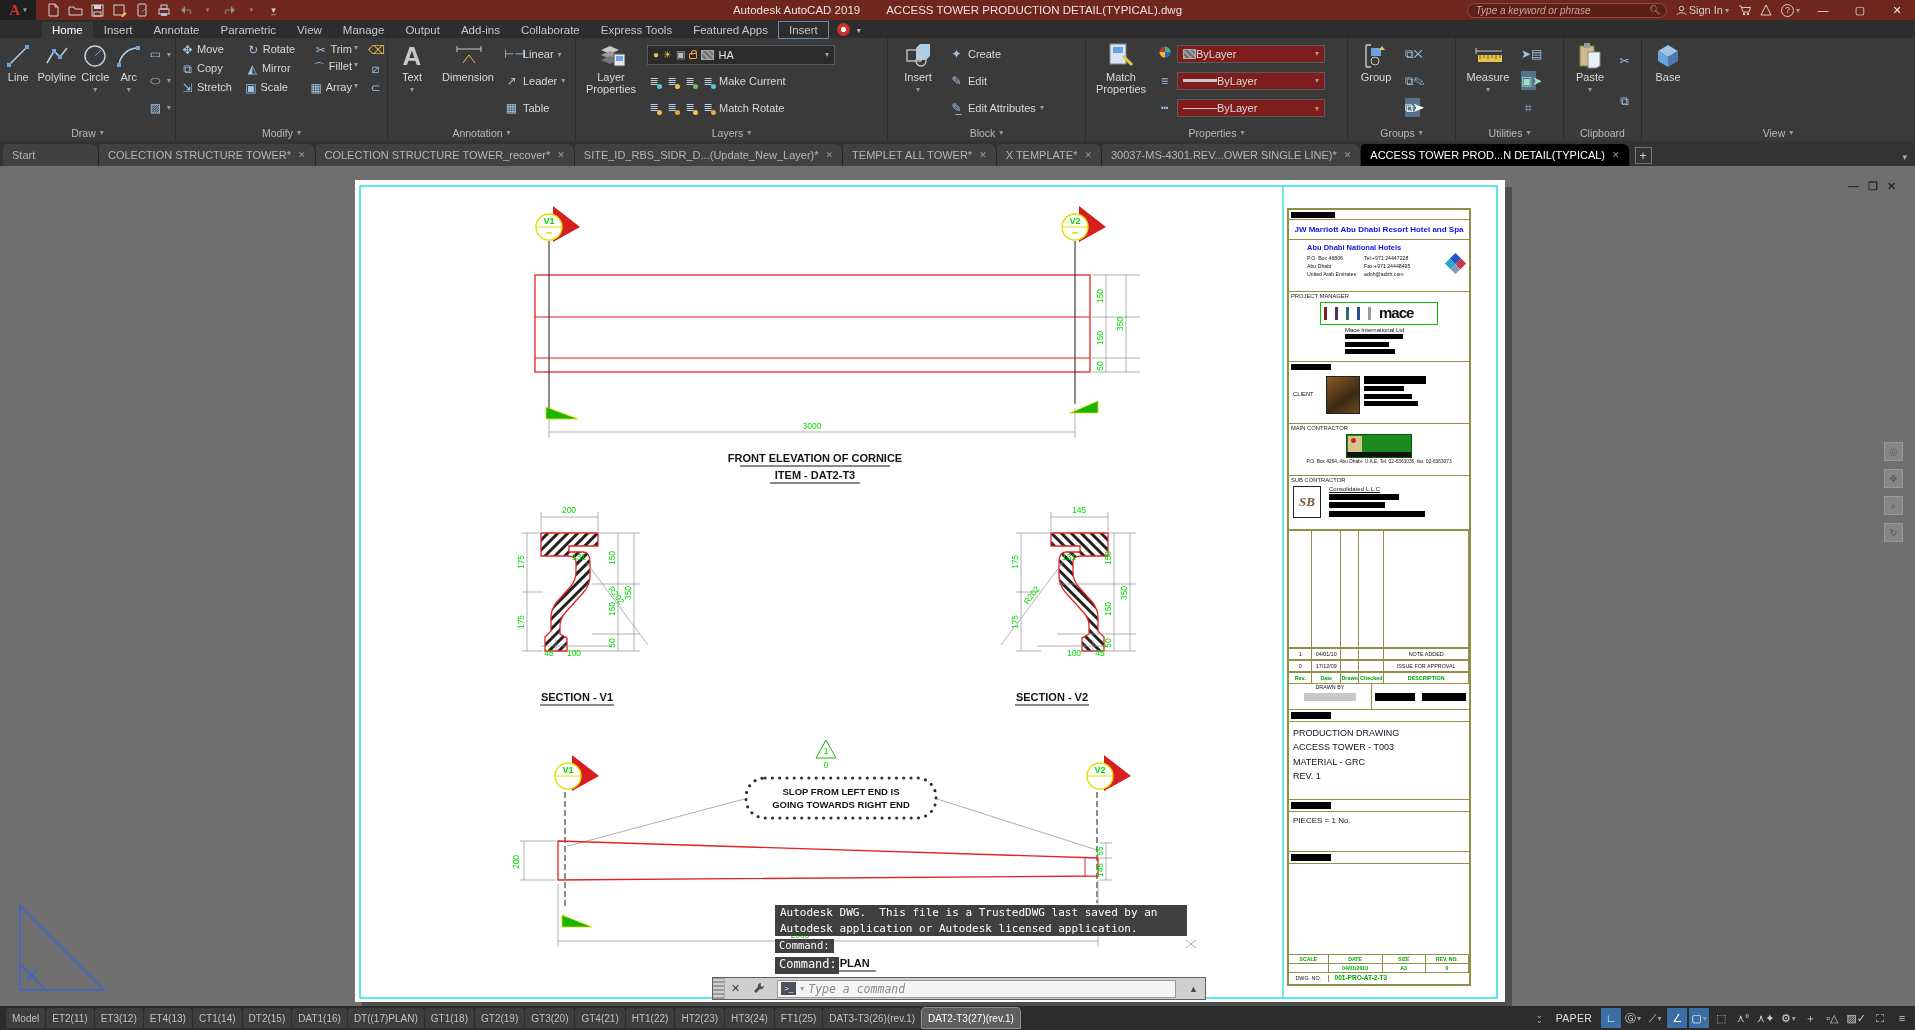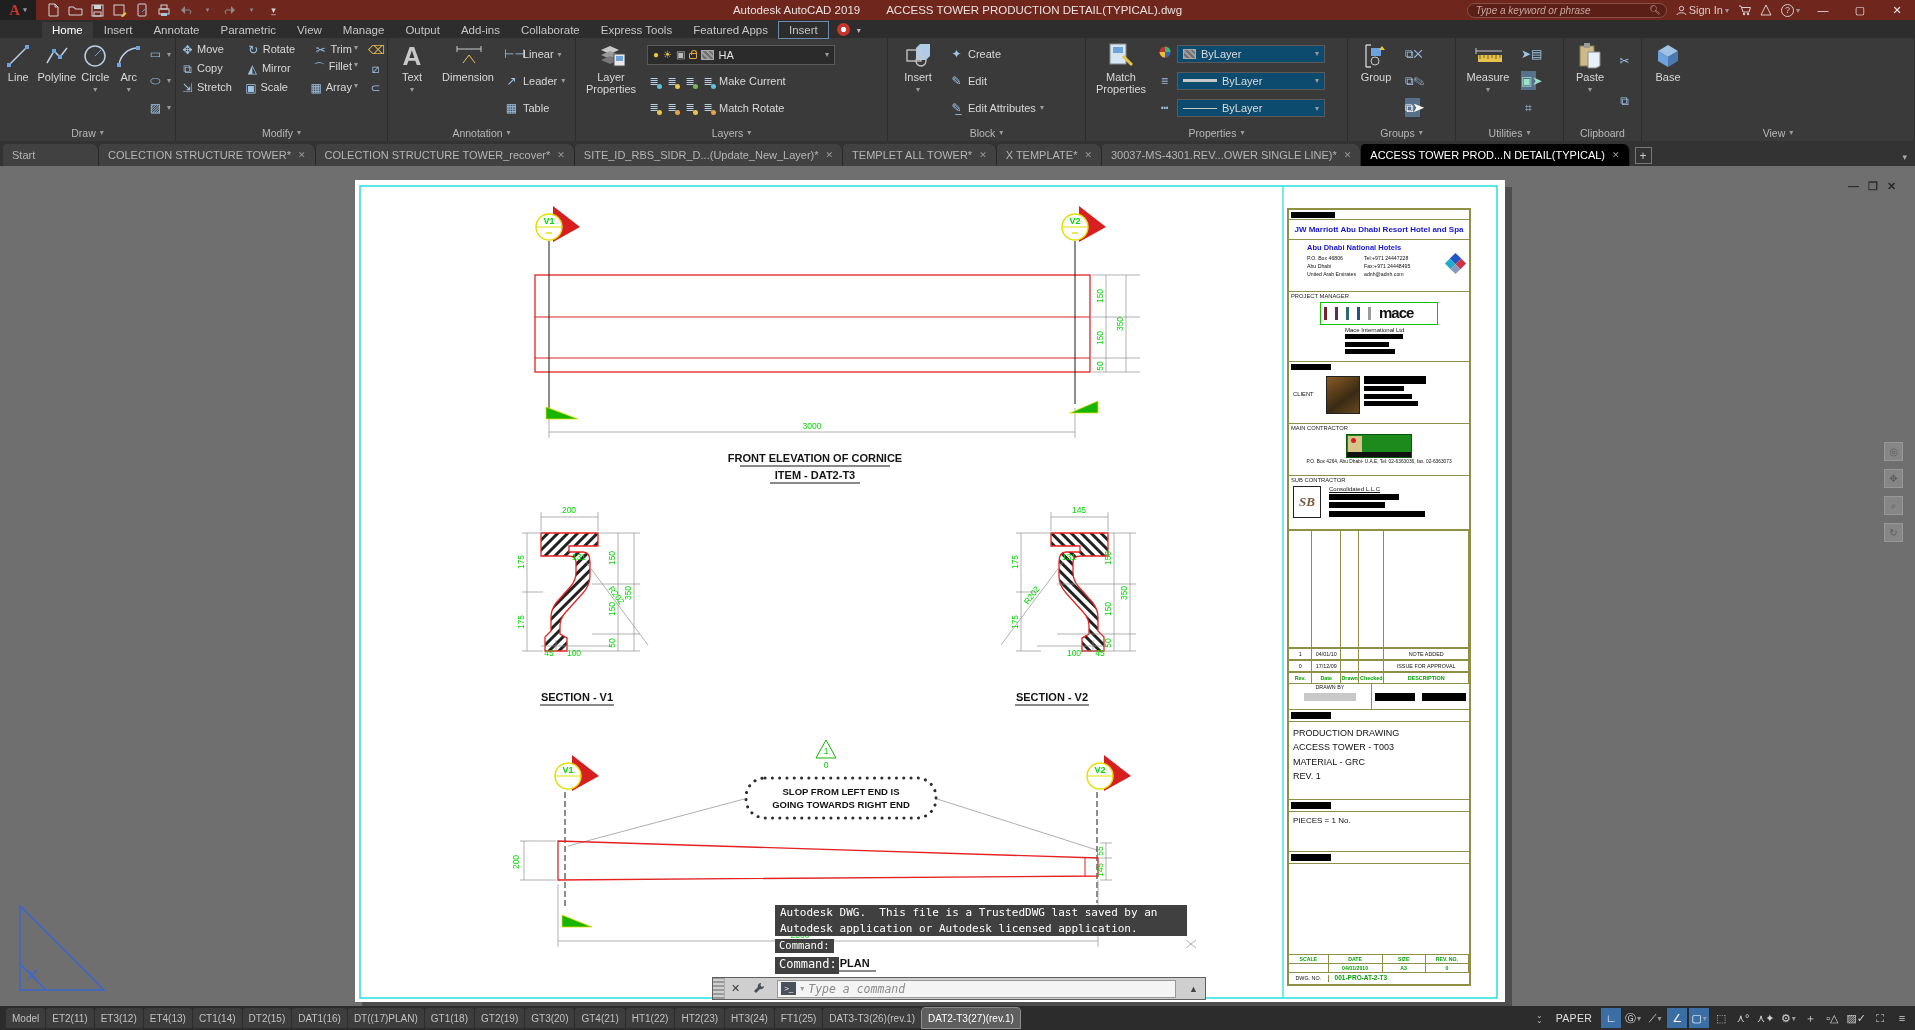--- a/index.html
+++ b/index.html
@@ -39,21 +39,21 @@
 .col{display:flex;flex-direction:column;justify-content:space-around;padding:1px 0}
 .srow{display:flex;align-items:center;gap:4px;height:19px;font-size:11px;color:#d9d9d9;white-space:nowrap}
 .sic{width:15px;text-align:center;color:#9fc3e4;font-size:12px;flex:0 0 auto}
 .car{color:#9a9a9a;font-size:8px}
 .eraser{color:#e8b64c}
 .layercombo{height:20px;background:#2b2b2b;border:1px solid #5a5a5a;display:flex;align-items:center;gap:4px;padding:0 5px;font-size:11px;color:#e2e2e2;width:188px}
 .lci{font-size:10px;color:#e8c34a}
 .minilock{width:8px;height:6px;border:1px solid #e8a33d;border-radius:1px;position:relative;margin-top:3px}
 .minilock:before{content:"";position:absolute;left:1px;top:-4px;width:4px;height:4px;border:1px solid #e8a33d;border-bottom:none;border-radius:3px 3px 0 0}
 .sw{width:13px;height:10px;background:repeating-linear-gradient(45deg,#9a9a9a 0 2px,#707070 2px 4px);border:1px solid #aaa}
-.combo{height:18px;background:#0c4a6e;border:1px solid #5a5a5a;display:flex;align-items:center;gap:5px;padding:0 5px;font-size:11px;color:#dcdcdc;width:148px}
+.combo{height:18px;background:#7f1d1d;border:1px solid #5a5a5a;display:flex;align-items:center;padding:0 5px;font-size:11px;color:#dcdcdc;width:148px}
 .lnw{width:34px;height:3px;background:#c9c9c9}
 .lnt{width:34px;height:1px;background:#c9c9c9}
 .mlayr{position:relative;display:inline-block;width:14px;color:#b9cfe4;font-size:11px;text-align:center}
 .mlayr i{position:absolute;right:-1px;bottom:-1px;width:5px;height:5px;border-radius:50%;font-style:normal}
 .dotb{background:#58c6d6}.doty{background:#e8c34a}.dotg{background:#77b65a}.dotl{background:#e8a33d}
 
 .ftabs{height:25px;background:#333;display:flex;align-items:flex-end;padding-left:3px}
 .ftab{height:22px;display:flex;align-items:center;padding:0 9px;background:#414141;color:#b5b5b5;font-size:11px;border-right:1px solid #272727;border-radius:4px 7px 0 0;gap:7px;white-space:nowrap}
 .ftab.on{background:#000000;color:#fff}
 .fx{color:#999;font-size:9px}

